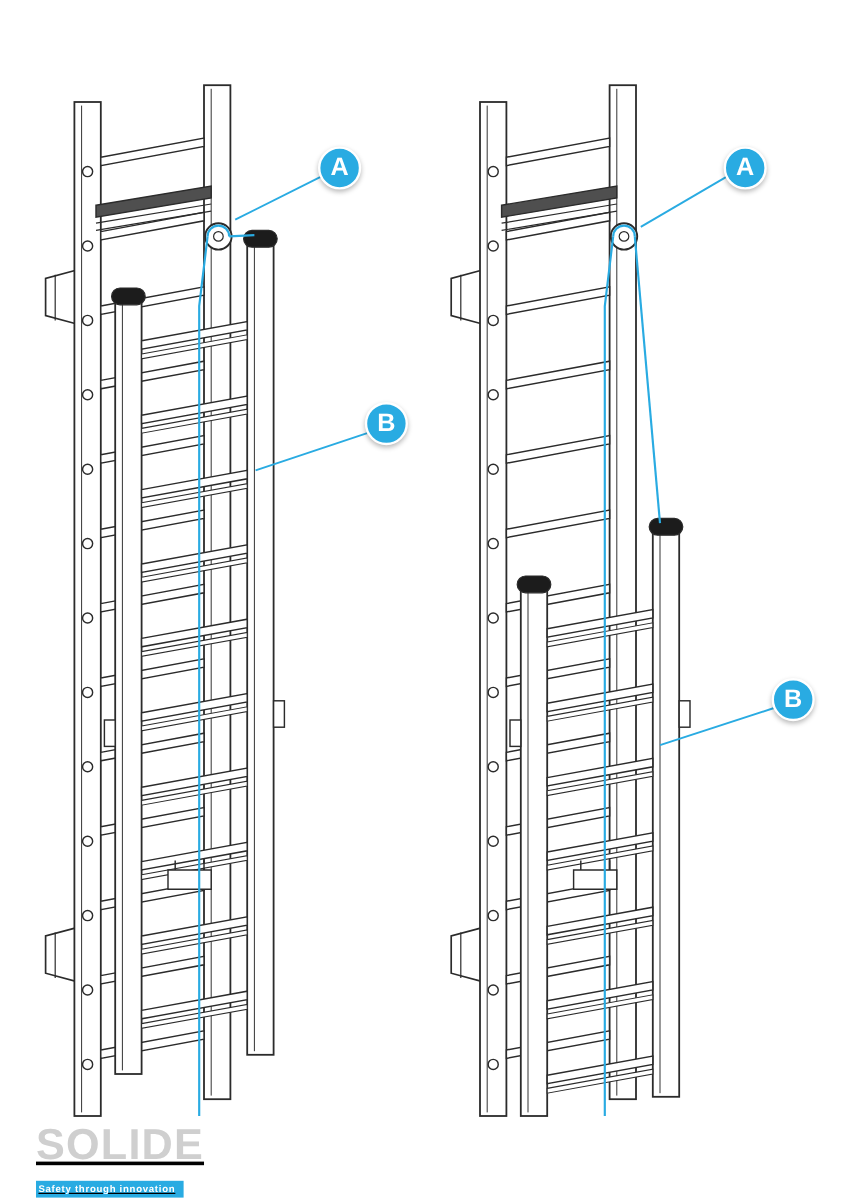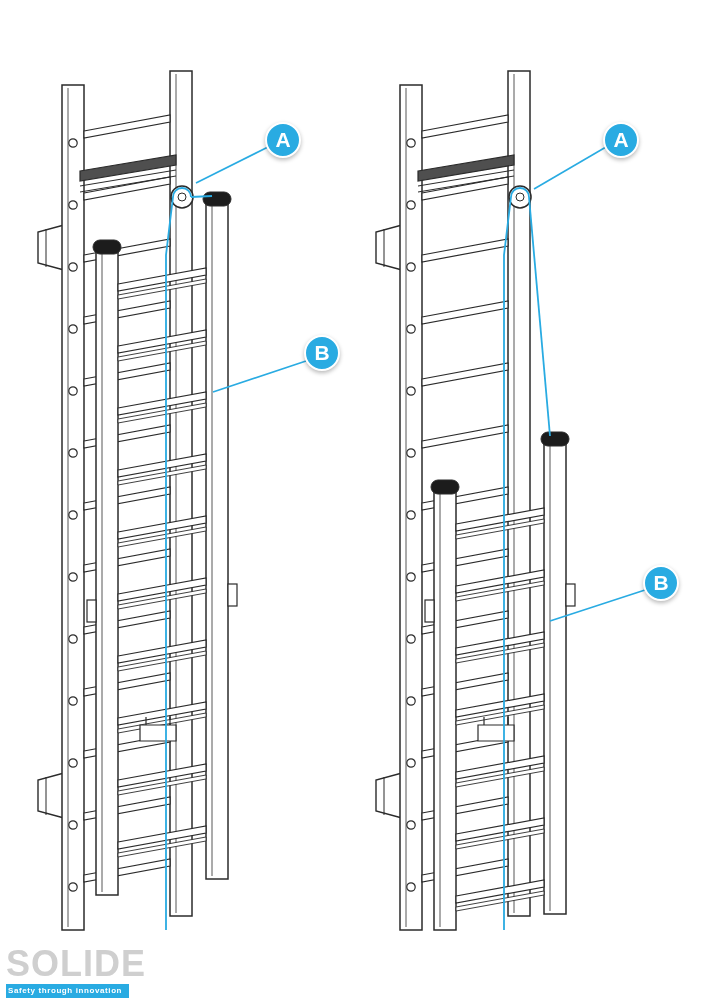--- a/index.html
+++ b/index.html
@@ -18,37 +18,37 @@
     border-radius:50%;
     background:var(--accent,#29abe2);
     border:2px solid #ffffff;
     box-shadow:0 2px 4px rgba(0,0,0,.28);
     color:#fff;
     font-weight:bold;
     font-size:21px;
     display:flex;align-items:center;justify-content:center;
     user-select:none;
   }
-  .logo{position:absolute;left:6px;bottom:2px;}
+  .logo{position:absolute;left:30px;bottom:2px;text-decoration:underline;}
   .logo-text{
     font-weight:800;
     font-size:36px;
     line-height:.92;
     color:var(--logo-grey,#cfcfcf);
     letter-spacing:1px;
   }
   .logo-tagline{
     background:var(--accent,#29abe2);
     color:#fff;
     font-size:8px;
     font-weight:bold;
     letter-spacing:.6px;
     padding:2px 7px 3px 2px;
     width:max-content;
-    margin-top:4px;
+    margin-top:14px;
   }
 </style>
 </head>
 <body>
 
 <div class="stage">
 
   <svg id="diagram" width="707" height="1000" viewBox="0 0 707 1000">
     <g id="ladder-left" transform="translate(62,85)">
         <path d="M2 140 L-24 147 L-24 178 L2 185 Z" fill="#fff" stroke="#2b2b2b" stroke-width="1.4"></path>

